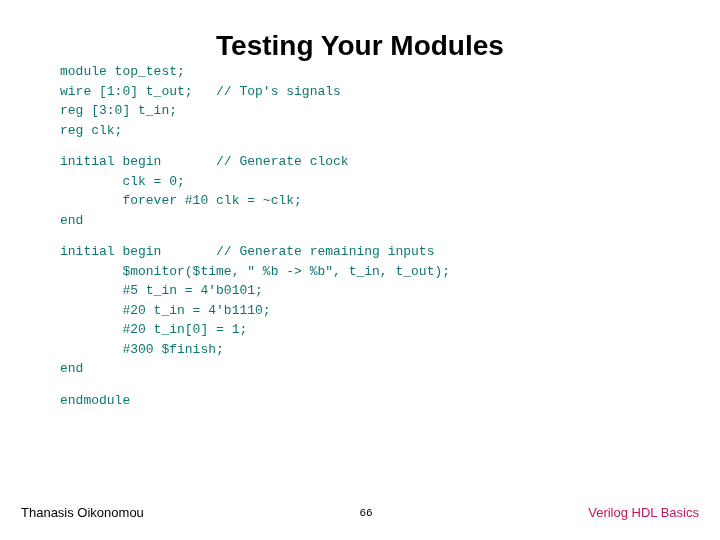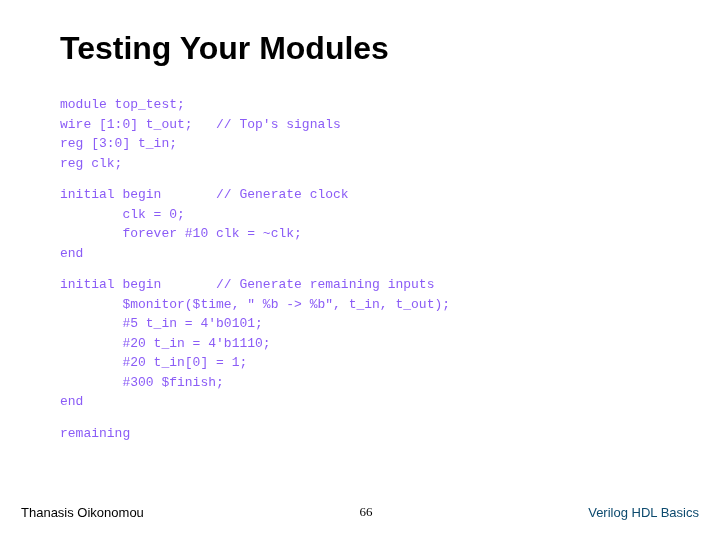--- a/index.html
+++ b/index.html
@@ -19,31 +19,31 @@
 
     .slide-container {
       width: 720px;
       height: 540px;
       background: #ffffff;
       position: relative;
       padding: 30px 60px 40px 60px;
     }
 
     .slide-title {
-      font-size: 32px;
+      font-size: 28px;
       font-weight: bold;
       color: #000000;
-      margin-bottom: 28px;
+      text-align: center;
       font-family: Arial, sans-serif;
     }
 
     .code-block {
       font-family: 'Courier New', Courier, monospace;
       font-size: 13px;
-      color: #8b5cf6;
+      color: #0f766e;
       line-height: 1.5;
       white-space: pre;
       margin-bottom: 12px;
     }
 
     .footer {
       position: absolute;
       bottom: 20px;
       left: 0;
       right: 0;
@@ -53,28 +53,28 @@
       padding: 0 21px;
     }
 
     .footer-left {
       font-size: 13px;
       color: #000000;
       font-family: Arial, sans-serif;
     }
 
     .footer-center {
-      font-size: 13px;
+      font-size: 11px;
       color: #000000;
-      font-family: Liberation Serif, serif;
+      font-family: Liberation Mono, monospace;
     }
 
     .footer-right {
       font-size: 13px;
-      color: #0c4a6e;
+      color: #be185d;
       font-family: Arial, sans-serif;
     }
   </style>
 </head>
 <body>
 
 <div class="slide-container">
   <h1 class="slide-title">Testing Your Modules</h1>
 
   <div class="code-block">module top_test;
@@ -89,20 +89,20 @@
 end</div>
 
   <div class="code-block">initial begin       // Generate remaining inputs
         $monitor($time, " %b -&gt; %b", t_in, t_out);
         #5 t_in = 4'b0101;
         #20 t_in = 4'b1110;
         #20 t_in[0] = 1;
         #300 $finish;
 end</div>
 
-  <div class="code-block">remaining</div>
+  <div class="code-block">endmodule</div>
 
   <div class="footer">
     <span class="footer-left">Thanasis Oikonomou</span>
     <span class="footer-center">66</span>
     <span class="footer-right">Verilog HDL Basics</span>
   </div>
 </div>
 
 </body></html>

